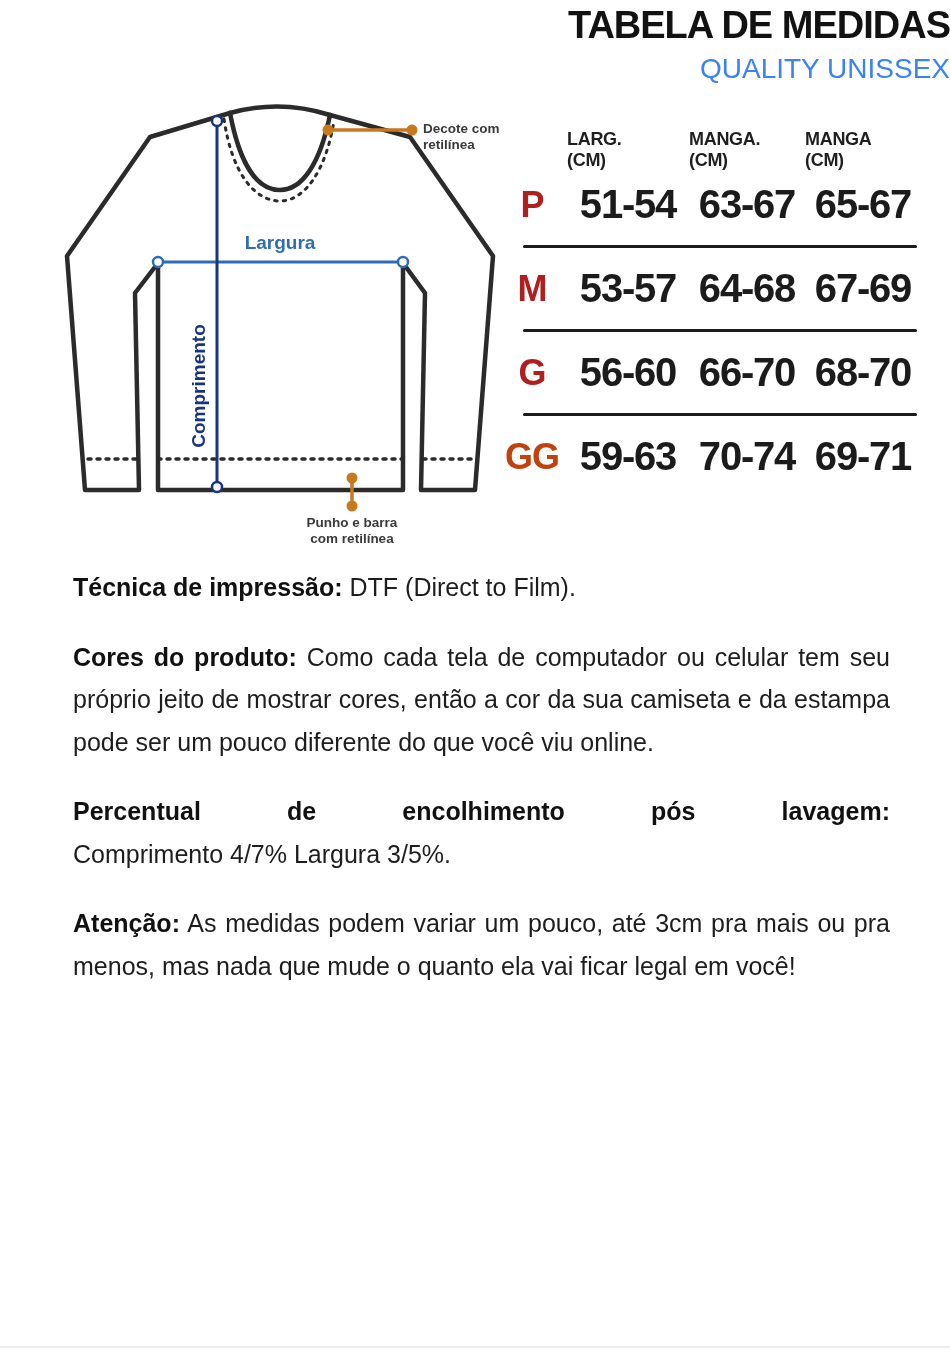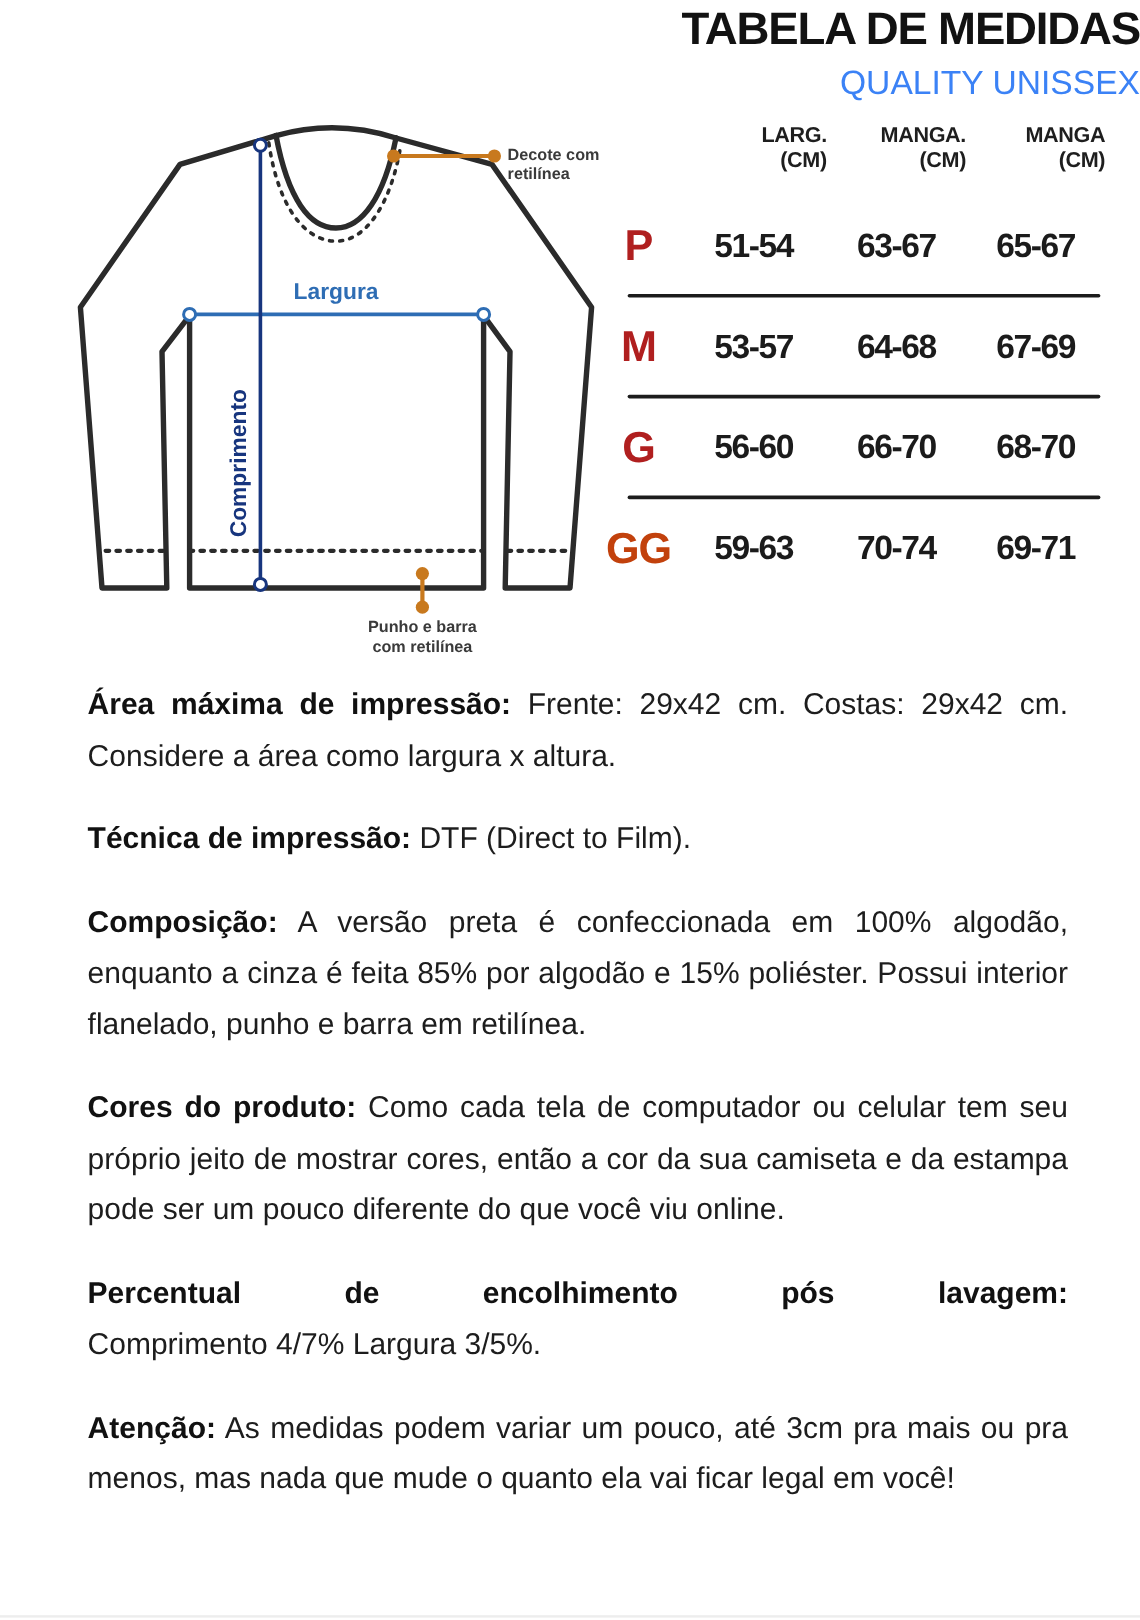--- a/index.html
+++ b/index.html
@@ -25,29 +25,29 @@
   .sizetable{
     position:absolute;left:497px;top:98px;width:424px;
     display:flex;flex-direction:column;
   }
   .trow{
     display:grid;grid-template-columns:70px 122px 116px 116px;
     align-items:center;
   }
   .thead{height:66px;align-items:start;}
   .th{
-    text-align:right;font-weight:700;font-size:18px;line-height:1.15;
-    letter-spacing:-0.3px;color:#1e1e1e;padding-top:4px;
+    text-align:left;font-weight:700;font-size:18px;line-height:1.15;
+    letter-spacing:-0.3px;color:#1e1e1e;padding-top:4px;margin-top:27px;
   }
   .tdata{height:81px;}
   .size-cell{
     text-align:center;font-weight:800;font-size:36px;letter-spacing:-1px;
   }
   .val-cell{
-    text-align:center;font-weight:700;font-size:28px;letter-spacing:-1.2px;color:#1b1b1b;
+    text-align:center;font-weight:700;font-size:40px;letter-spacing:-1.2px;color:#1b1b1b;
   }
   .divider{
     height:3px;background:#1c1c1c;margin:0 4px 0 26px;border-radius:2px;
   }
   
   .copy{
     position:absolute;left:73px;top:566px;width:817px;
     font-size:25px;line-height:1.7;color:#1d1d1d;text-align:justify;
   }
   .copy p{margin:0 0 27px;}
@@ -166,30 +166,22 @@
   <div class="trow tdata">
     <div class="size-cell" style="color:#c2410c;">GG</div>
     <div class="val-cell">59-63</div>
     <div class="val-cell">70-74</div>
     <div class="val-cell">69-71</div>
   </div>
 </div>
 
 <div class="copy">
   <p>
-    <strong>Área máxima de impressão:</strong>
-    <span>Frente: 29x42 cm. Costas: 29x42 cm. Considere a área como largura x altura.</span>
-  </p>
-  <p>
     <strong>Técnica de impressão:</strong>
     <span>DTF (Direct to Film).</span>
-  </p>
-  <p>
-    <strong>Composição:</strong>
-    <span>A versão preta é confeccionada em 100% algodão, enquanto a cinza é feita 85% por algodão e 15% poliéster. Possui interior flanelado, punho e barra em retilínea.</span>
   </p>
   <p>
     <strong>Cores do produto:</strong>
     <span>Como cada tela de computador ou celular tem seu próprio jeito de mostrar cores, então a cor da sua camiseta e da estampa pode ser um pouco diferente do que você viu online.</span>
   </p>
   <p class="force-break">
     <strong>Percentual de encolhimento pós lavagem:</strong>
     <span>Comprimento 4/7% Largura 3/5%.</span>
   </p>
   <p>

